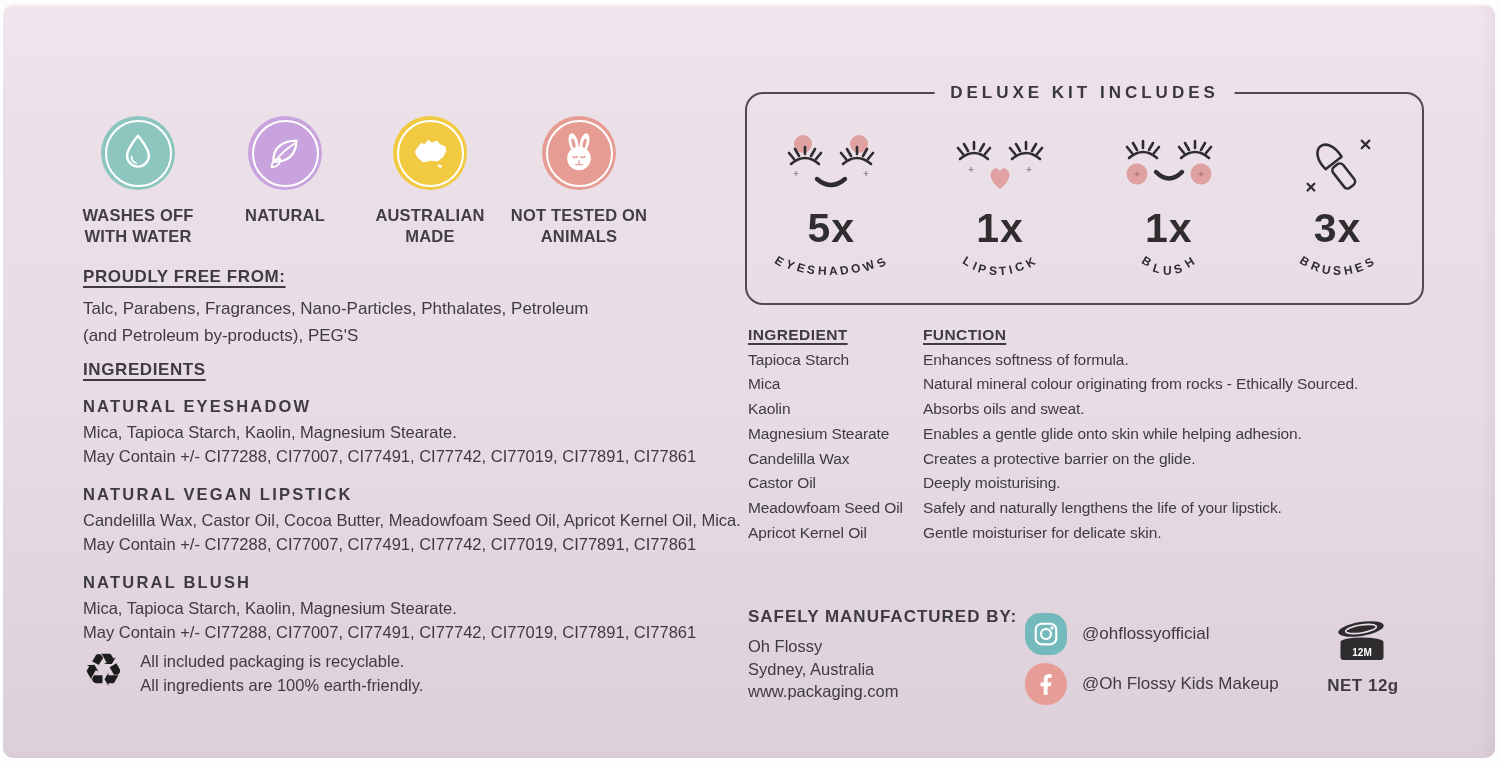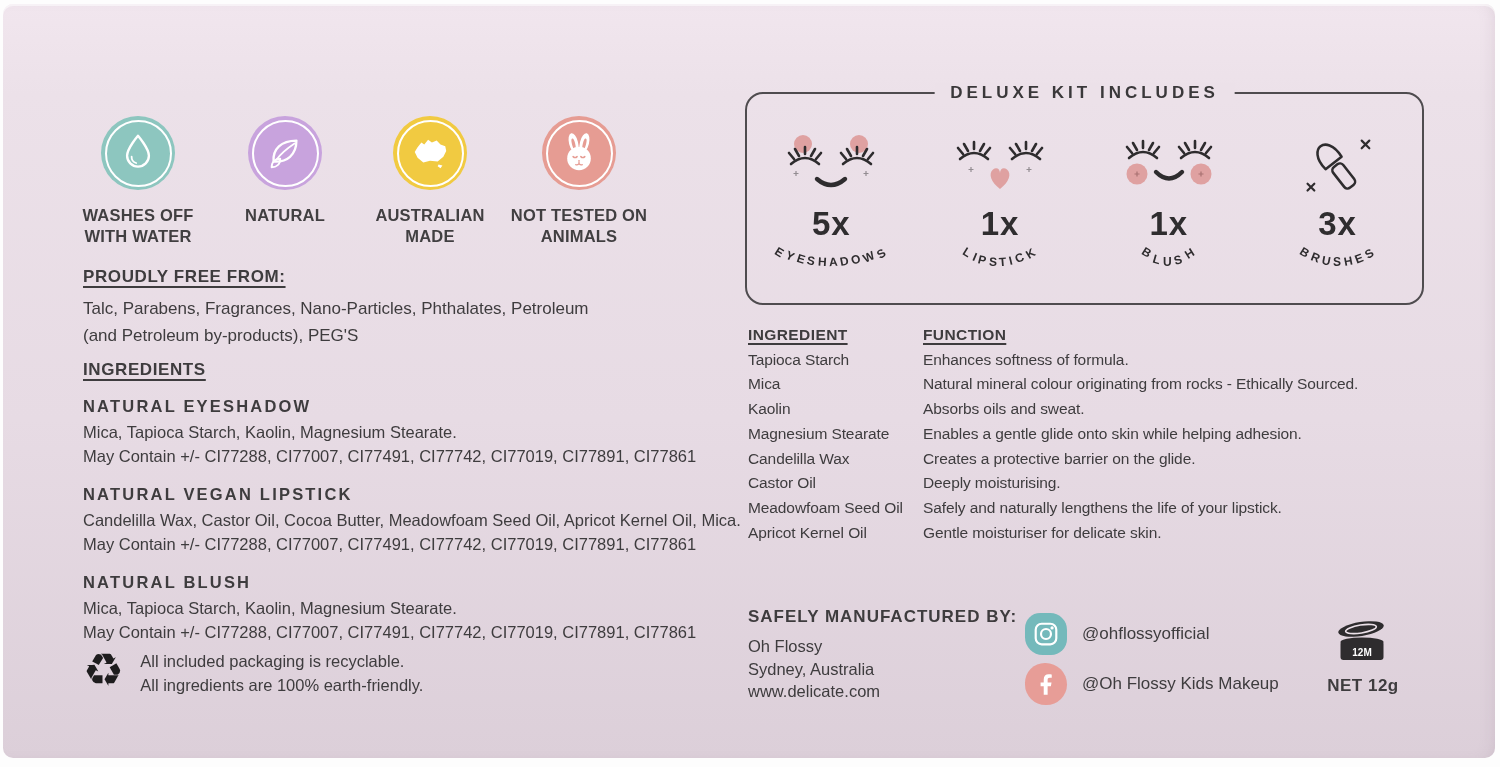--- a/index.html
+++ b/index.html
@@ -64,21 +64,21 @@
     position:absolute; left:742px; top:88px; width:679px; height:213px;
     border:2px solid #4f4c4f; border-radius:18px;
   }
   .kit-title {
     position:absolute; top:-11px; left:50%; transform:translateX(-50%);
     background:#ece1e9; padding:0 16px; white-space:nowrap;
     font-size:17px; font-weight:700; letter-spacing:4px; color:#3a383a;
   }
   .kit-items { display:flex; padding-top:39px; }
   .kit-item { width:25%; display:flex; flex-direction:column; align-items:center; }
-  .kit-count { margin-top:6px; font-size:33px; font-weight:600; letter-spacing:1px; color:#2f2d2f; }
+  .kit-count { margin-top:6px; font-size:41px; font-weight:600; letter-spacing:1px; color:#2f2d2f; }
   .kit-label { margin-top:3px; height:34px; font-size:12px; font-weight:700; letter-spacing:2.5px; color:#2f2d2f; overflow:visible; white-space:nowrap; }
 
   
   .ing-table { position:absolute; left:745px; top:319px; width:685px; }
   .t-row { display:flex; line-height:24.7px; font-size:15.5px; letter-spacing:-.1px; }
   .t-c1 { width:175px; flex:none; }
   .t-c2 { flex:1; white-space:nowrap; }
   .t-head span { font-weight:700; text-decoration:underline; text-decoration-thickness:1.5px; text-underline-offset:3px; letter-spacing:.4px; }
 
   
@@ -314,21 +314,21 @@
       <div class="t-c1">Apricot Kernel Oil</div>
       <div class="t-c2">Gentle moisturiser for delicate skin.</div>
     </div>
   </div>
 
   <section class="manufacturer">
     <div class="man-title">SAFELY MANUFACTURED BY:</div>
     <div class="man-lines">
       <div>Oh Flossy</div>
       <div>Sydney, Australia</div>
-      <div>www.delicate.com</div>
+      <div>www.packaging.com</div>
     </div>
   </section>
 
   <div class="social">
     <div class="social-row">
       <div class="social-badge ig-badge">
         <svg width="26" height="26" viewBox="0 0 24 24">
           <rect x="2.5" y="2.5" width="19" height="19" rx="5.5" fill="none" stroke="#fff" stroke-width="2"></rect>
           <circle cx="12" cy="12" r="4.6" fill="none" stroke="#fff" stroke-width="2"></circle>
           <circle cx="17.6" cy="6.4" r="1.5" fill="#fff"></circle>

